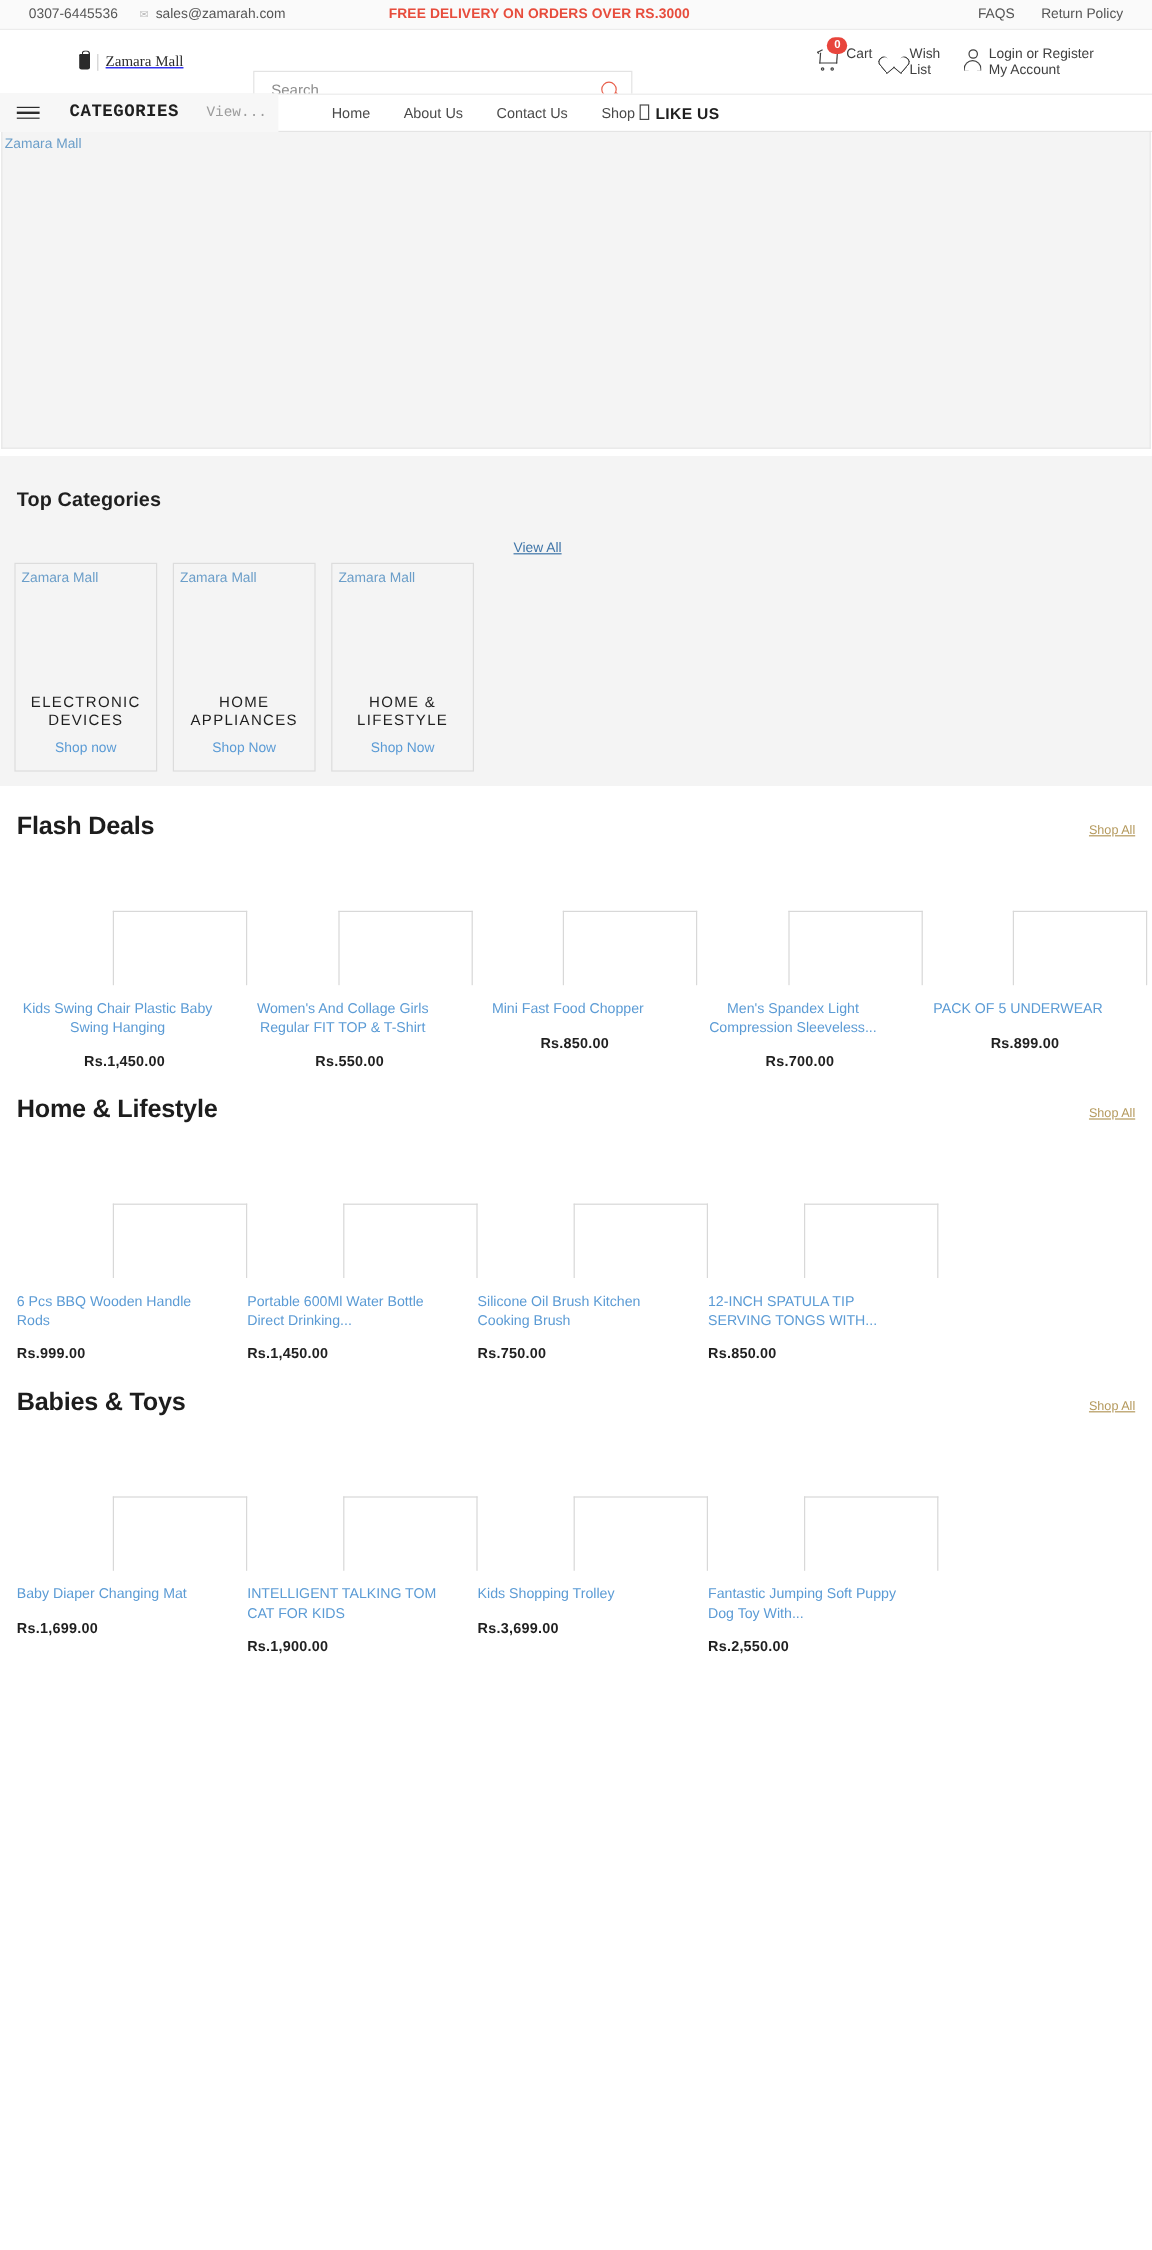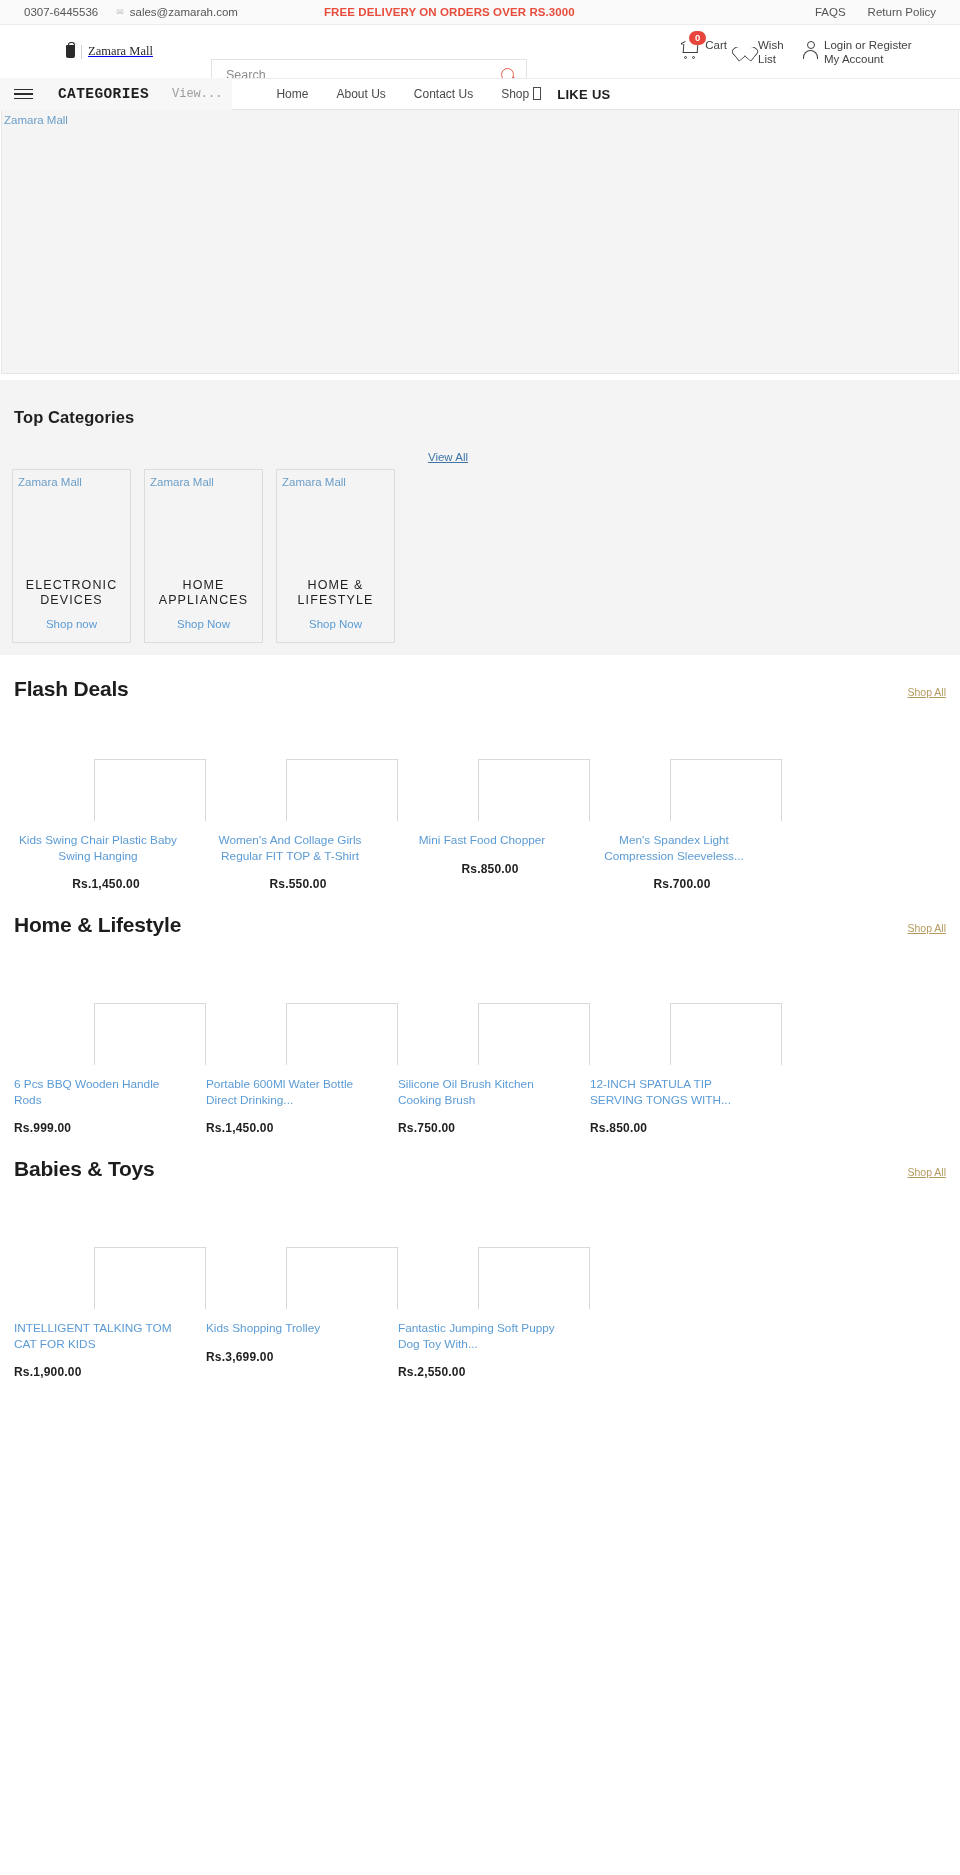--- a/index.html
+++ b/index.html
@@ -226,21 +226,21 @@
   }
   .navlinks{
     display:flex;
     align-items:center;
     gap:28px;
     margin-left:44px;
     font-size:12px;
   }
   .navlinks a{ color:#4a4a4a; text-decoration:none; }
   .like-us{
-    display:flex;align-items:flex-start;gap:16px;
+    display:flex;align-items:flex-start;gap:5px;
     margin-left:4px;
   }
   .glyph-box{
     display:inline-block;
     width:8px;height:13px;
     border:1px solid #4a4a4a;
   }
   .like-txt{ font-size:13px;font-weight:bold;color:#1f1f1f;letter-spacing:.3px; }
 
   
@@ -536,20 +536,27 @@
       <a href="#" class="prod-name">Mini Fast Food Chopper</a>
       <div class="prod-price">Rs.850.00</div>
     </div>
     <div class="prod">
       <div class="prod-img">
           <span class="ph-box"></span>
         </div>
       <a href="#" class="prod-name">Men's Spandex Light Compression Sleeveless...</a>
       <div class="prod-price">Rs.700.00</div>
     </div>
+    <div class="prod">
+      <div class="prod-img">
+          <span class="ph-box"></span>
+        </div>
+      <a href="#" class="prod-name">PACK OF 5 UNDERWEAR</a>
+      <div class="prod-price">Rs.899.00</div>
+    </div>
   </div>
 </div>
 
 <div class="section">
   <div class="sec-head">
     <h2 class="sec-title">Home &amp; Lifestyle</h2>
     <span class="sec-shopall">Shop All</span>
   </div>
   <div class="prod-row">
     <div class="prod">
@@ -586,20 +593,27 @@
 <div class="section pad-bottom">
   <div class="sec-head">
     <h2 class="sec-title">Babies &amp; Toys</h2>
     <span class="sec-shopall">Shop All</span>
   </div>
   <div class="prod-row">
     <div class="prod">
       <div class="prod-img">
           <span class="ph-box"></span>
         </div>
+      <a href="#" class="prod-name">Baby Diaper Changing Mat</a>
+      <div class="prod-price">Rs.1,699.00</div>
+    </div>
+    <div class="prod">
+      <div class="prod-img">
+          <span class="ph-box"></span>
+        </div>
       <a href="#" class="prod-name">INTELLIGENT TALKING TOM CAT FOR KIDS</a>
       <div class="prod-price">Rs.1,900.00</div>
     </div>
     <div class="prod">
       <div class="prod-img">
           <span class="ph-box"></span>
         </div>
       <a href="#" class="prod-name">Kids Shopping Trolley</a>
       <div class="prod-price">Rs.3,699.00</div>
     </div>

